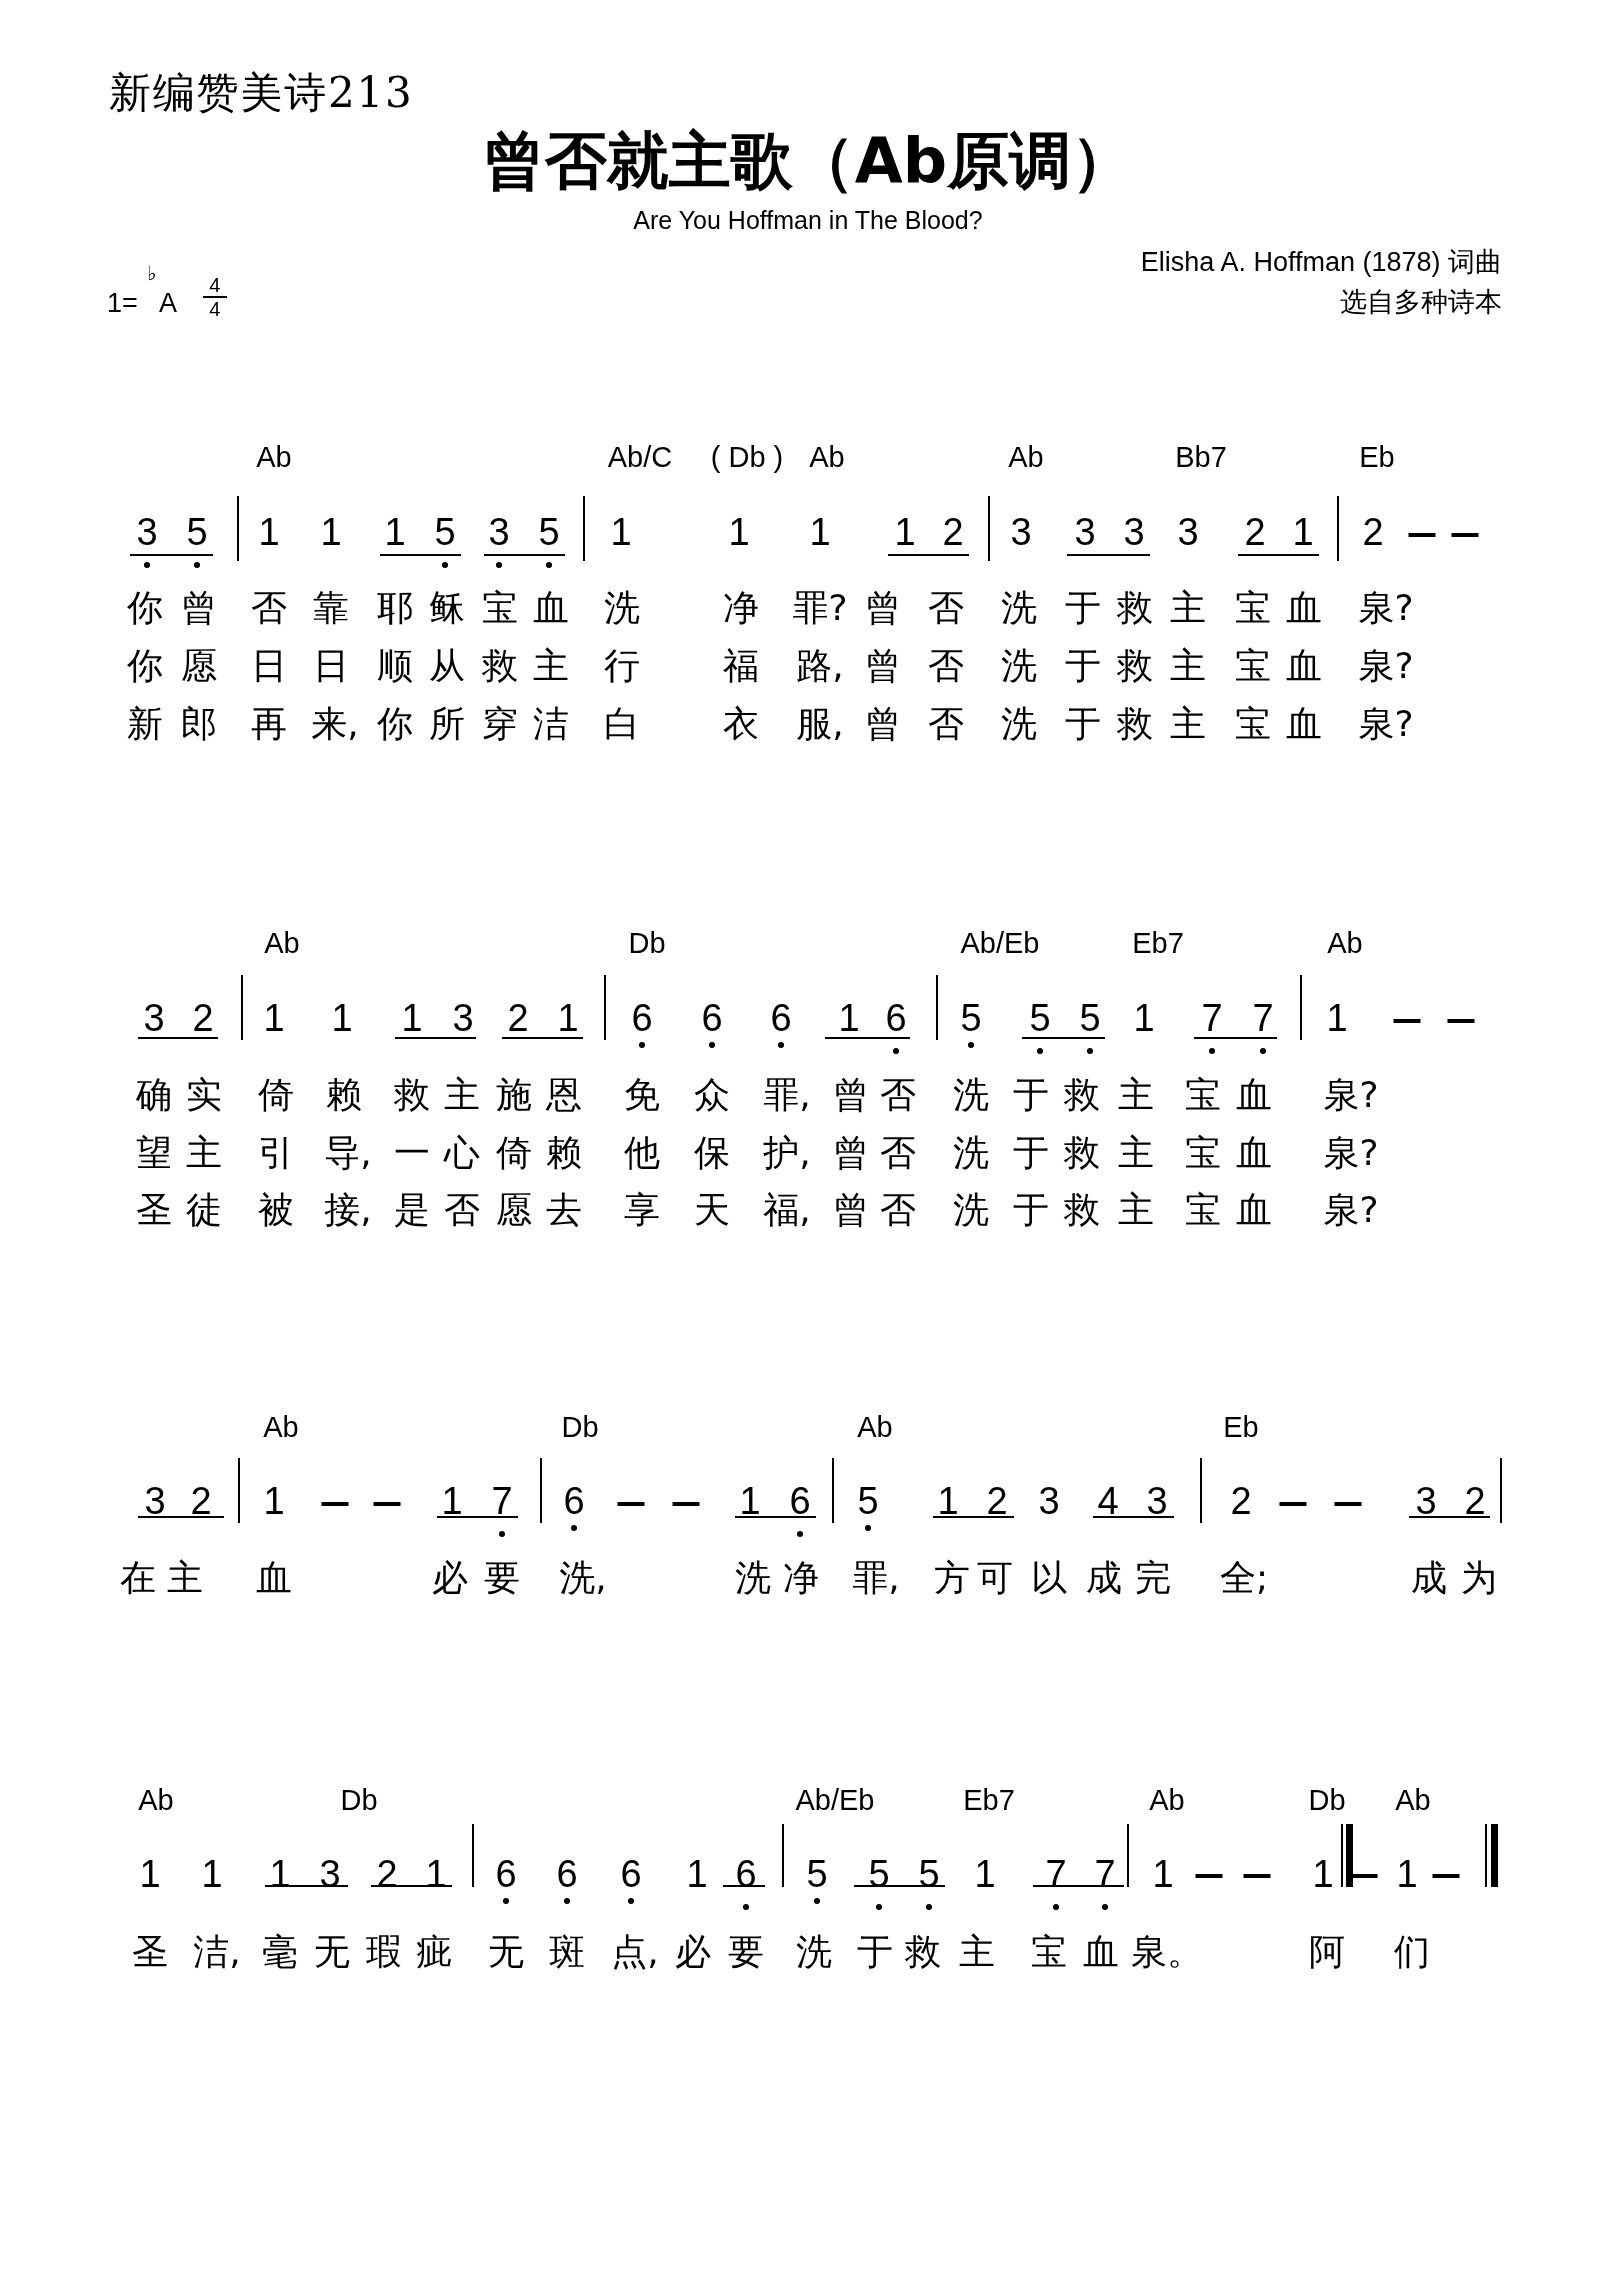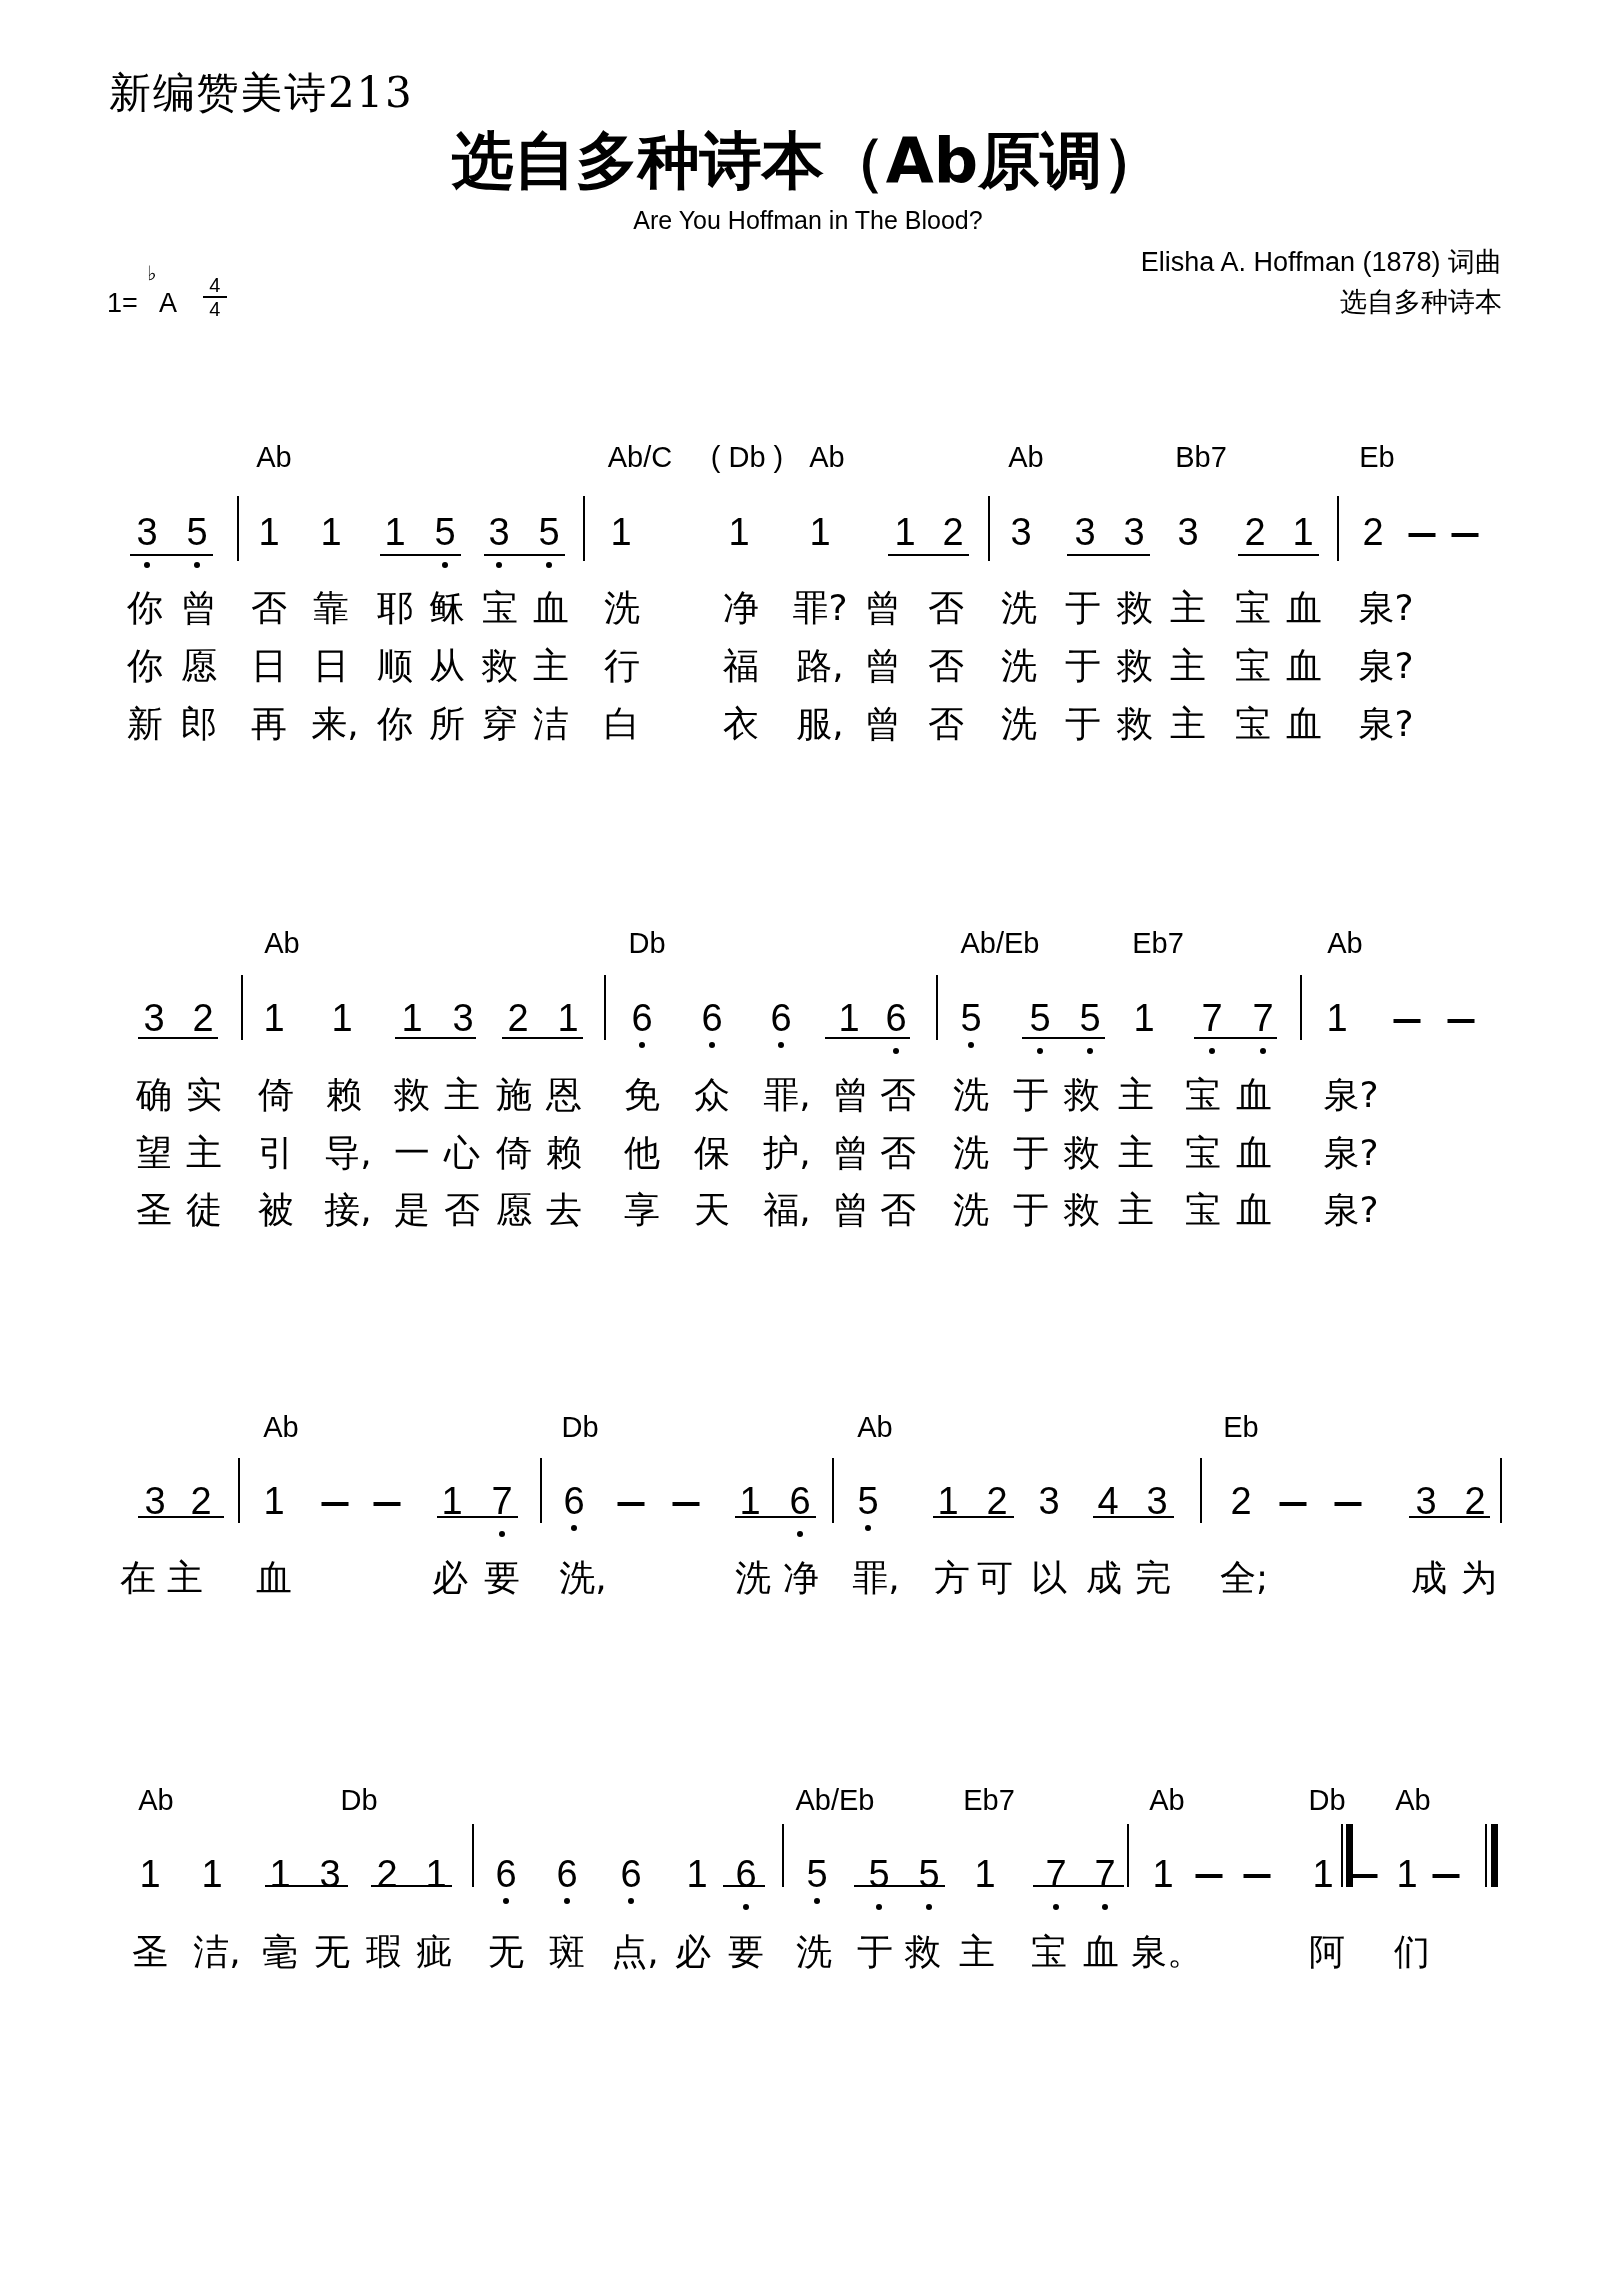--- a/index.html
+++ b/index.html
@@ -22,21 +22,21 @@
   .dash { font-family: "Liberation Sans", sans-serif; width: 27px; height: 3.6px; background: #000; transform: translateX(-50%); }
   .uline { height: 1.8px; background: #000; }
   .barline { width: 1.8px; background: #000; }
   .barline.thick { width: 7.2px; }
   .lyric { font-size: 36px; transform: translateX(-50%); line-height: 40px; }
 </style>
 </head>
 <body>
 
 <div class="abs hymn-no">新编赞美诗213</div>
-<div class="abs title">选自多种诗本（Ab原调）</div>
+<div class="abs title">曾否就主歌（Ab原调）</div>
 <div class="abs subtitle">Are You Hoffman in The Blood?</div>
 <div class="abs credit">Elisha A. Hoffman (1878) 词曲</div>
 <div class="abs source">选自多种诗本</div>
 <div class="abs key">1=</div>
 <div class="abs flat">♭</div>
 <div class="abs keyletter">A</div>
 <div class="abs timesig">
   <div>4</div>
   <div class="bar"></div>
   <div>4</div>

